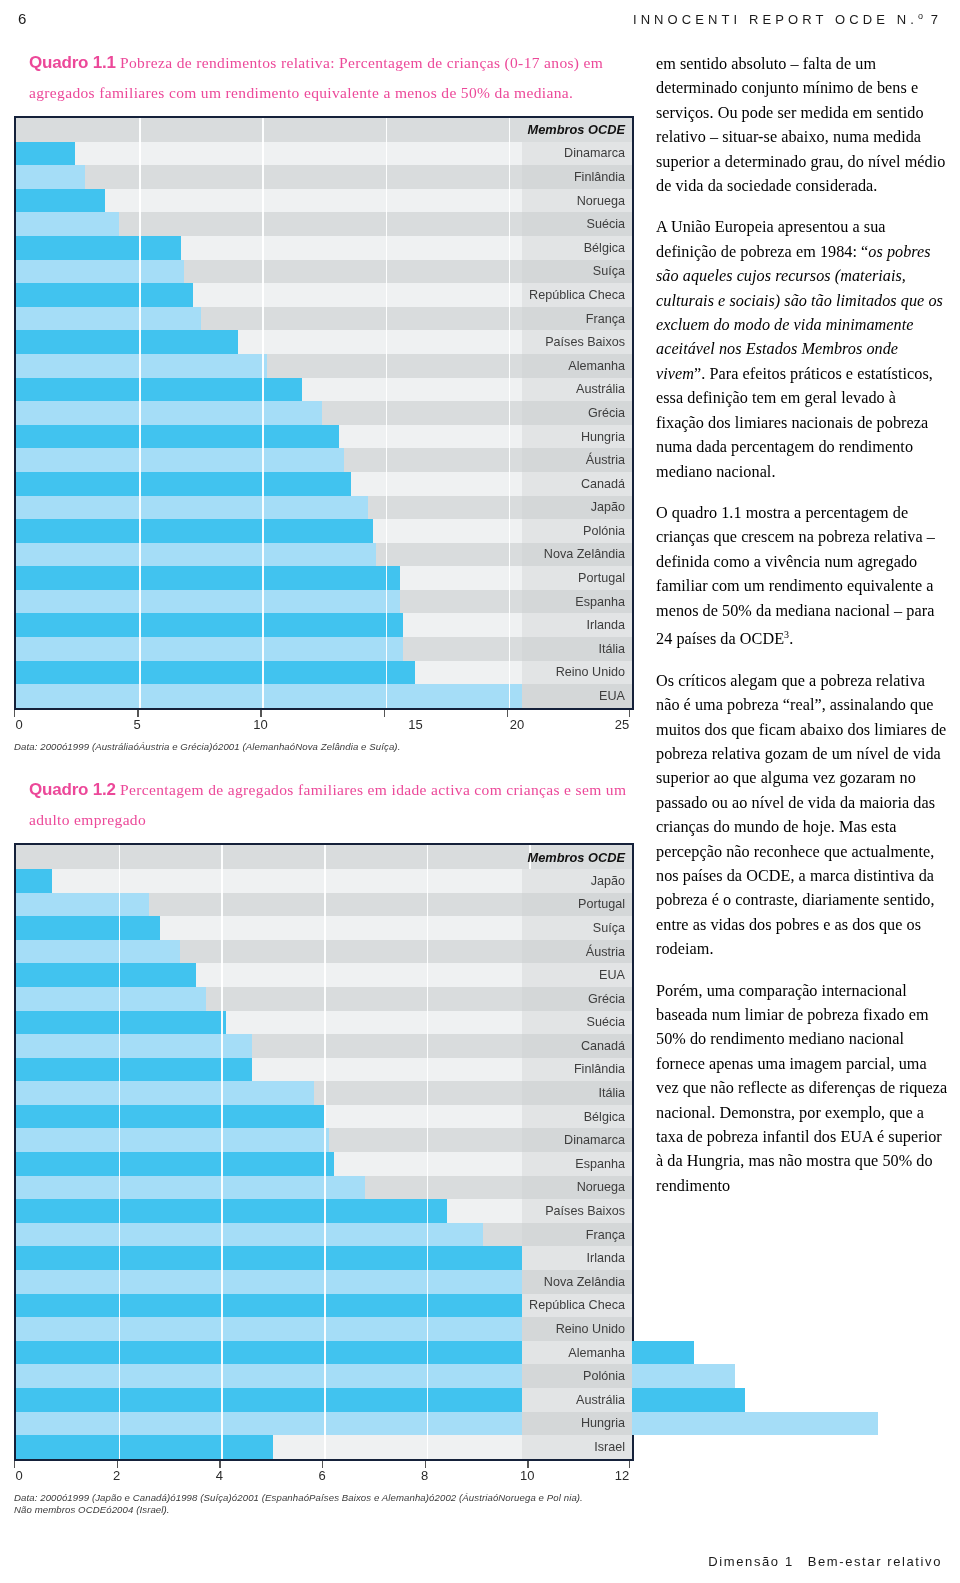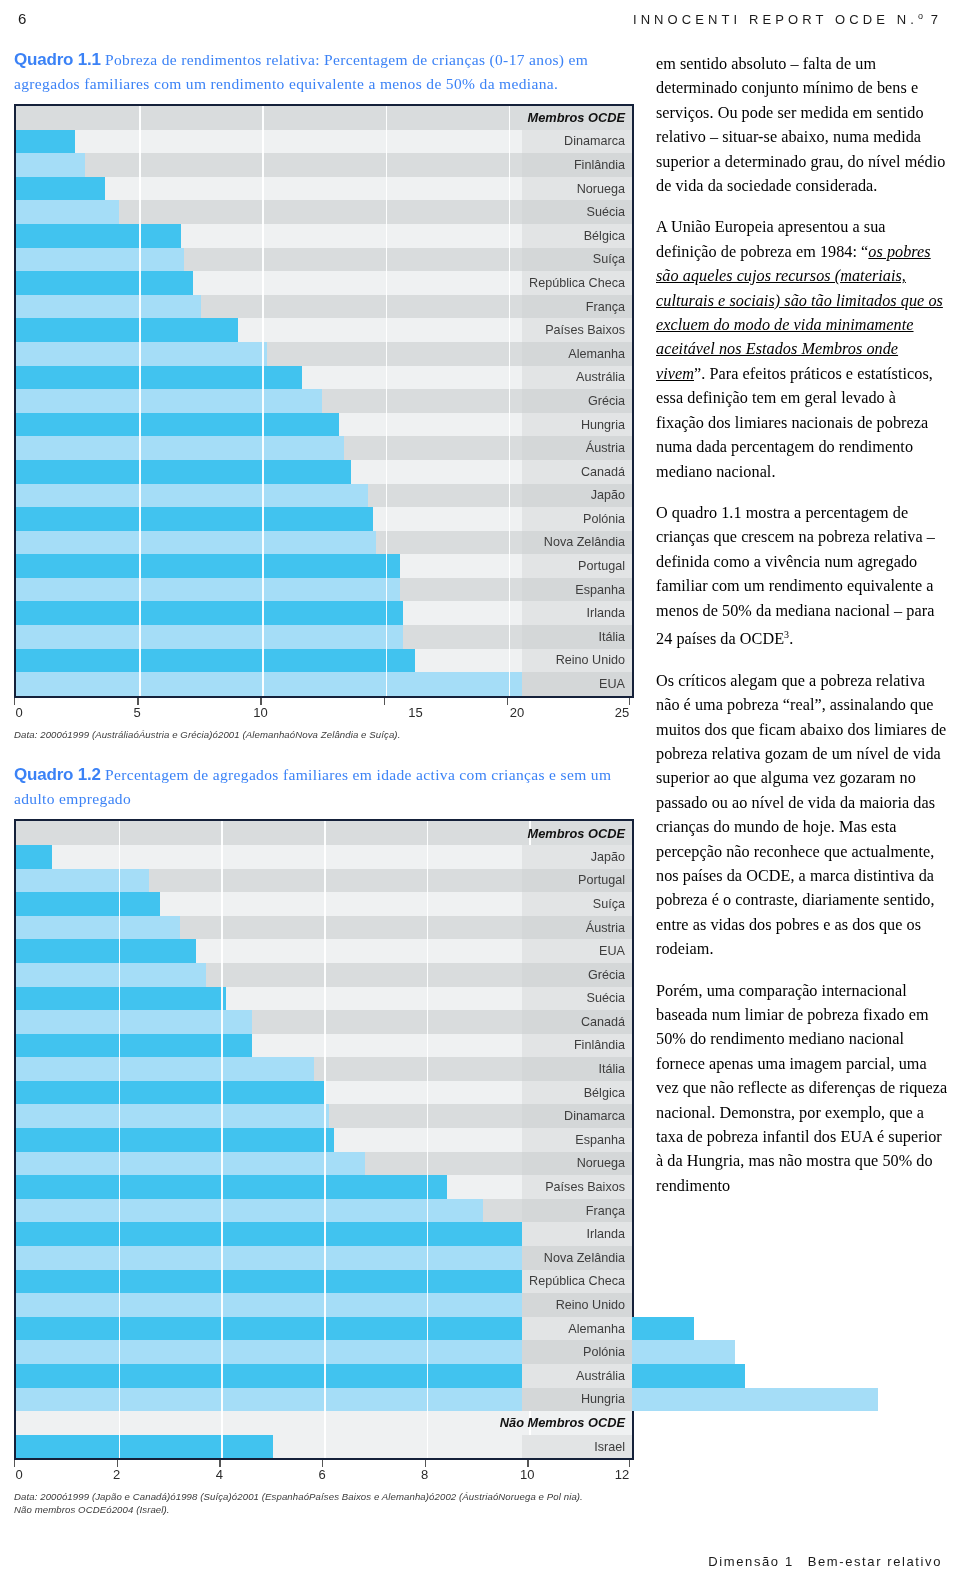--- a/index.html
+++ b/index.html
@@ -28,21 +28,21 @@
     font-size:13px; letter-spacing:4.1px; color:#1a1a1a;
     white-space:nowrap;
   }
   .runhead .title sup { font-size:9px; letter-spacing:0; vertical-align:super; }
 
   
   .left-col  { position:absolute; left:14px;  top:48px; width:620px; }
   .right-col { position:absolute; left:656px; top:52px; width:292px; }
 
   
-  .caption { font-family:"Liberation Serif", serif; font-size:15.5px; line-height:24px; color:#3b82f6; margin:0 0 8px 0; }
+  .caption { font-family:"Liberation Serif", serif; font-size:15.5px; line-height:30px; color:#ec4899; margin:0 0 8px 15px; }
   .caption .q { font-family:"Liberation Sans", sans-serif; font-weight:bold; font-size:17px; letter-spacing:-0.2px; }
   .caption .txt { letter-spacing:0.35px; }
 
   
   .chart { position:relative; width:620px; border:2px solid #15213a; background:#eceff0; }
   .chart-rows { position:relative; }
   .row {
     position:relative; height:23.6px; width:100%;
     display:flex; align-items:center;
   }
@@ -94,21 +94,21 @@
   }
 
   
   .bodytext p {
     margin:0 0 17px 0;
     font-family:"Liberation Serif", serif;
     font-size:16.2px; line-height:24.4px; color:#000;
     letter-spacing:.05px;
   }
   .bodytext p.tight { margin-bottom:0; }
-  .bodytext i { font-style:italic;text-decoration:underline; }
+  .bodytext i { font-style:italic; }
   .bodytext sup { font-size:10px; vertical-align:super; }
 
   
   .footer {
     position:absolute; right:18px; bottom:14px;
     font-family:"Liberation Sans", sans-serif;
     font-size:13px; letter-spacing:1.6px; color:#1a1a1a;
     white-space:nowrap;
   }
   .footer .sep { display:inline-block; width:14px; }
@@ -722,31 +722,20 @@
           <div class="bar light" style="width: 862.4px;"></div>
           <div class="label-gutter"></div>
           <div class="grid">
             <span style="left: 102.667px;"></span>
             <span style="left: 205.333px;"></span>
             <span style="left: 308px;"></span>
             <span style="left: 410.667px;"></span>
             <span style="left: 513.333px;"></span>
           </div>
           <div class="label">Hungria</div>
-        </div>
-        <div class="row header2">
-          <div class="label-gutter"></div>
-          <div class="grid">
-            <span style="left: 102.667px;"></span>
-            <span style="left: 205.333px;"></span>
-            <span style="left: 308px;"></span>
-            <span style="left: 410.667px;"></span>
-            <span style="left: 513.333px;"></span>
-          </div>
-          <div class="label">Não Membros OCDE</div>
         </div>
         <div class="row odd">
           <div class="bar dark" style="width: 256.667px;"></div>
           <div class="label-gutter"></div>
           <div class="grid">
             <span style="left: 102.667px;"></span>
             <span style="left: 205.333px;"></span>
             <span style="left: 308px;"></span>
             <span style="left: 410.667px;"></span>
             <span style="left: 513.333px;"></span>

